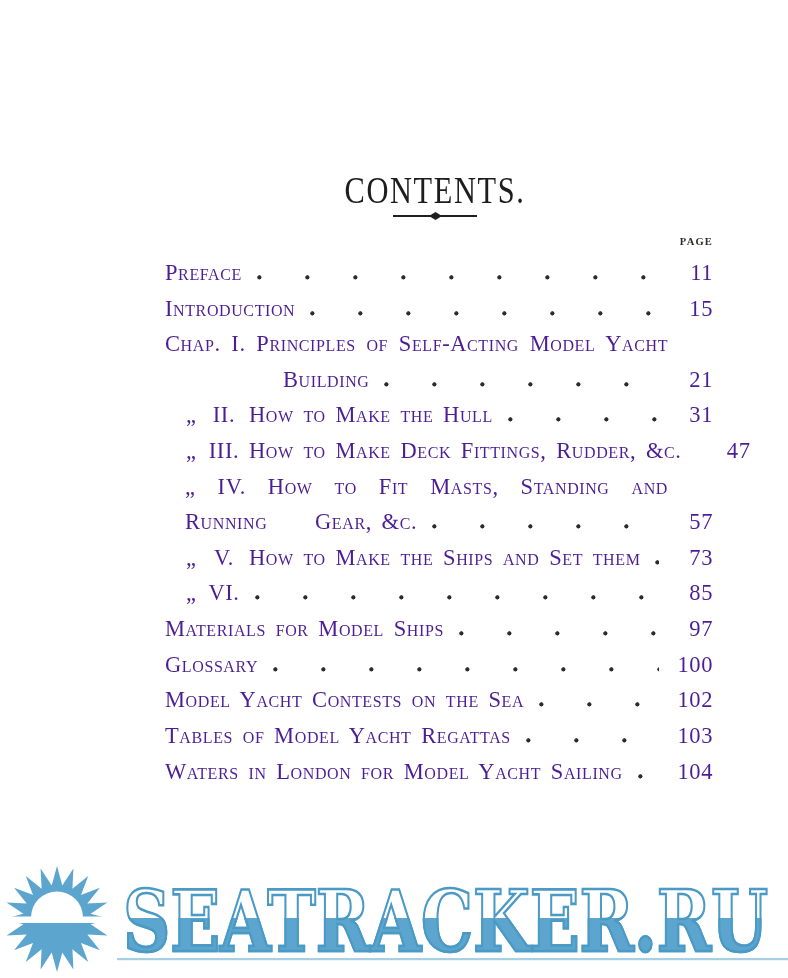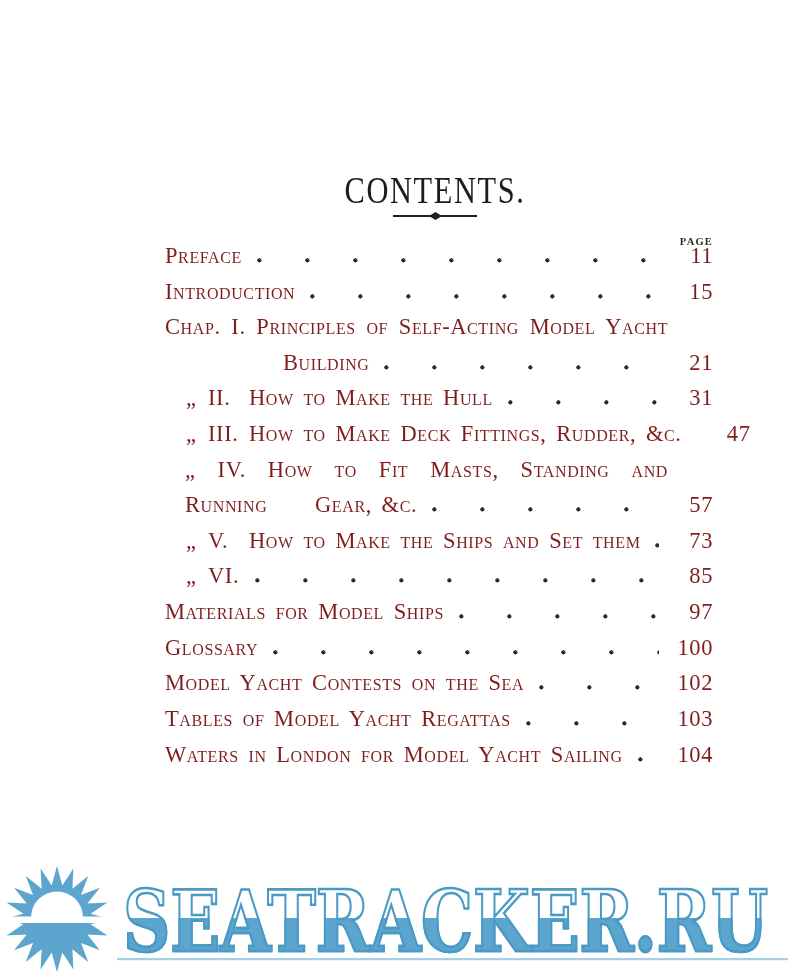--- a/index.html
+++ b/index.html
@@ -23,32 +23,32 @@
     background:#1f1f1f;
     clip-path:polygon(50% 0,100% 50%,50% 100%,0 50%);
   }
   
   .page-col-label{
     position:absolute;right:75px;top:236px;
     font-size:10.5px;letter-spacing:1.2px;color:#2e2a26;font-weight:bold;
   }
   
   .toc{
-    position:absolute;left:165px;top:238px;width:548px;
+    position:absolute;left:165px;top:255px;width:548px;
     font-size:22.5px;font-variant:small-caps;
-    letter-spacing:0.6px;word-spacing:3.5px;color:#7f1d1d;
+    letter-spacing:0.6px;word-spacing:3.5px;color:#4c1d95;
   }
   .row{height:35.62px;line-height:35.62px;white-space:nowrap;}
   .row.item,.row.chapter,.row.continuation{display:flex;align-items:baseline;}
   .row.just{
     display:block;text-align:justify;text-align-last:justify;
     margin-right:45px;white-space:normal;
   }
   .dittocol{flex:none;width:22px;padding-left:21px;}
-  .numcol{flex:none;width:32px;text-align:left;}
+  .numcol{flex:none;width:32px;text-align:center;}
   .textcol{margin-left:9px;}
   .leader{
     flex:1 1 auto;align-self:baseline;height:5px;display:block;
     margin:0 8px 0 15px;
     background-image:radial-gradient(circle at 2.4px 2.4px,#2c2c2c 1.8px,rgba(0,0,0,0) 2.4px);
     background-size:48px 5px;background-repeat:repeat-x;background-position:left bottom;
   }
   .pagenum{flex:none;width:46px;text-align:right;}
   
   .watermark{position:absolute;left:0;top:830px;width:788px;height:148px;}

